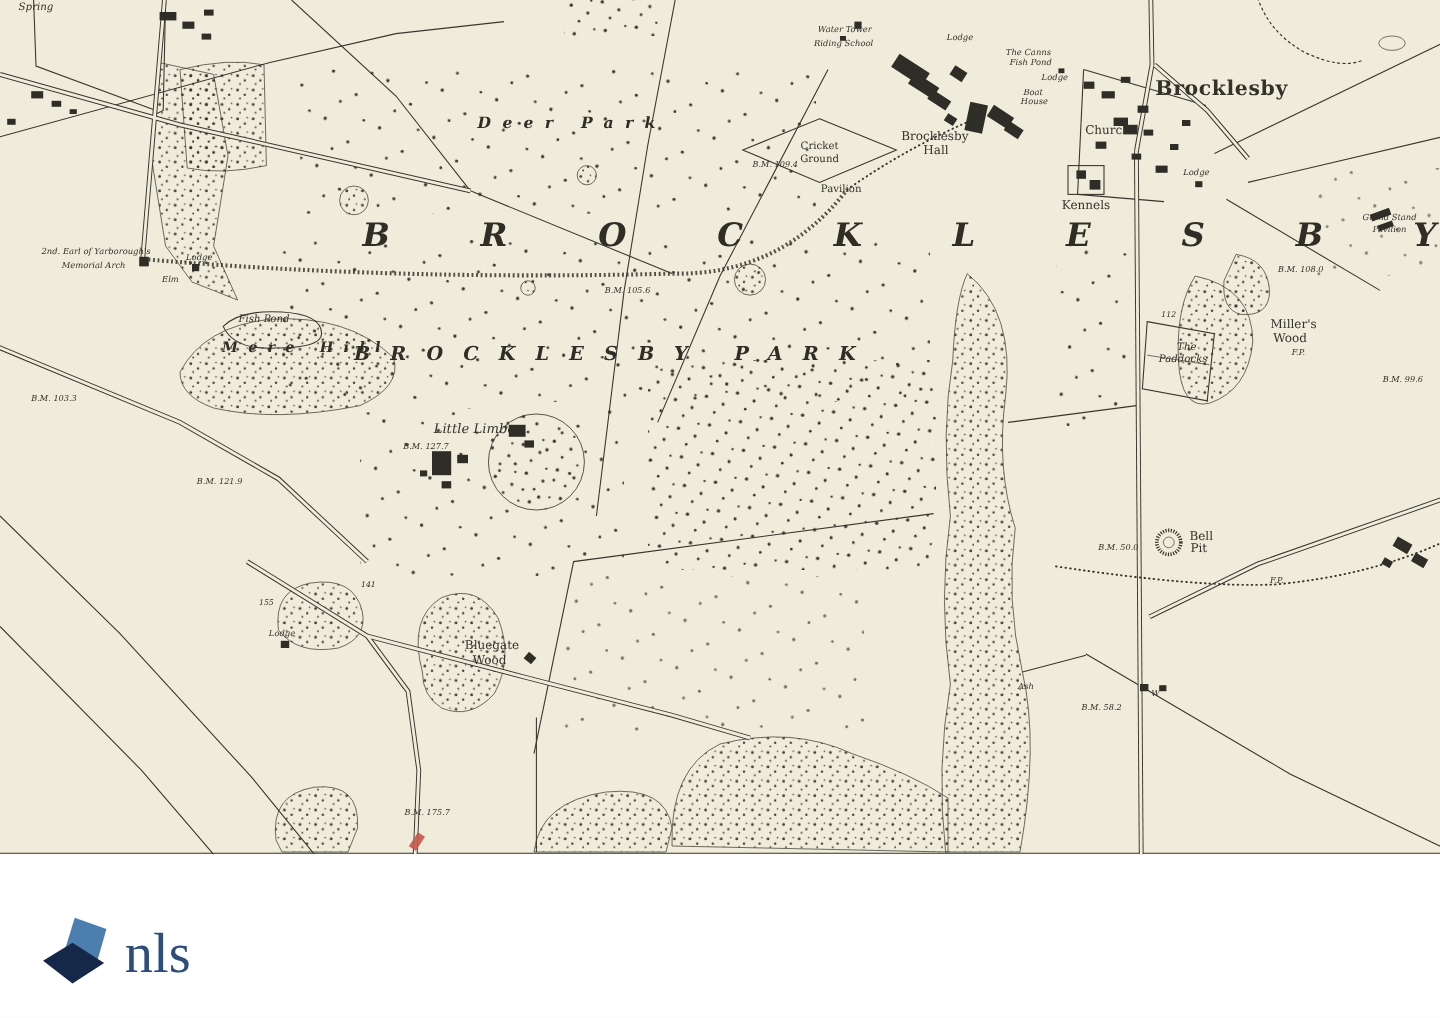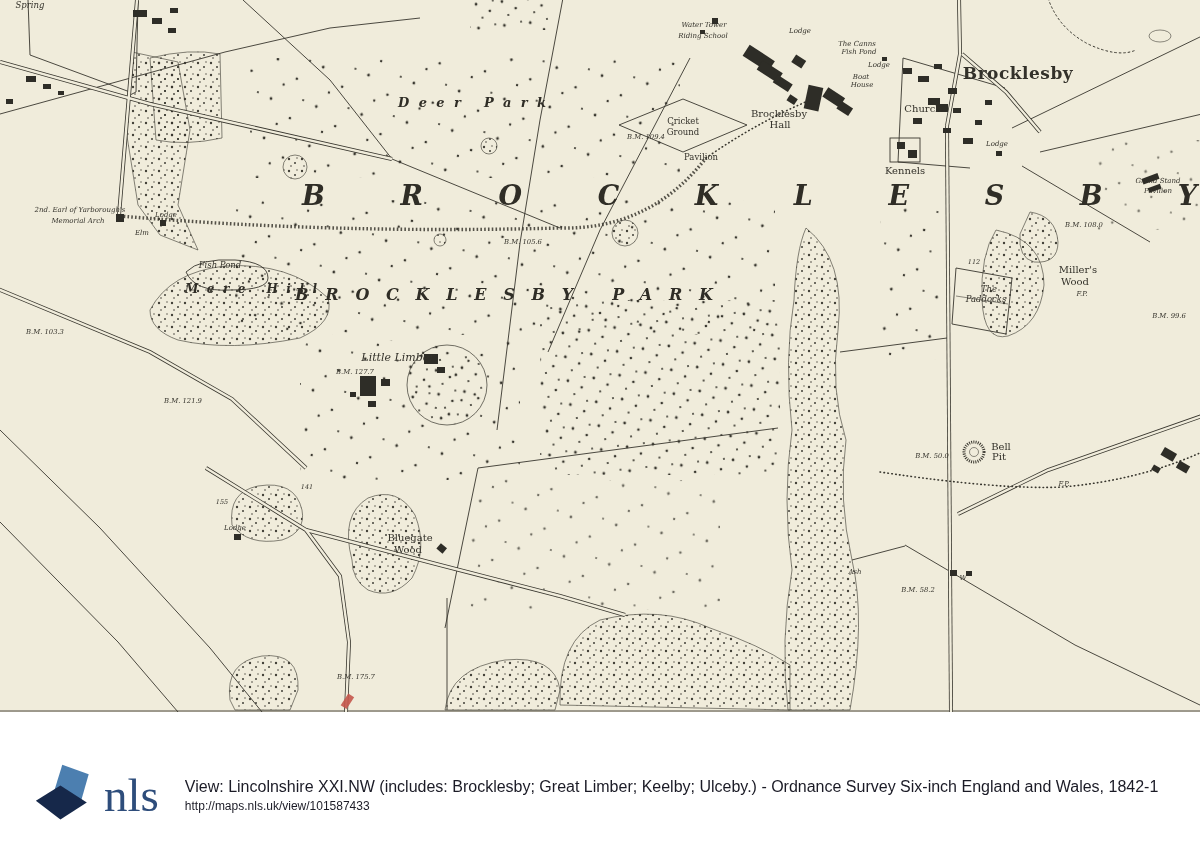--- a/index.html
+++ b/index.html
@@ -284,20 +284,16 @@
 
   <div class="footer">
     <div class="footer-row">
       <a class="logo">
         <svg width="66" height="62" viewBox="0 0 70 64">
           <polygon points="30,0 58,10 50,38 22,26" fill="#4c7fb0"></polygon>
           <polygon points="2,38 28,22 56,40 28,58" fill="#16284a"></polygon>
         </svg>
         <span class="logo-word">nls</span>
       </a>
-      <div class="footer-text">
-        <div class="view-line">View: Lincolnshire XXI.NW (includes: Brocklesby; Great Limber; Keelby; Ulceby.) - Ordnance Survey Six-inch England and Wales, 1842-1</div>
-        <a class="url-line">http://maps.nls.uk/view/101587433</a>
-      </div>
     </div>
   </div>
 
 </div>
 
 </body></html>

